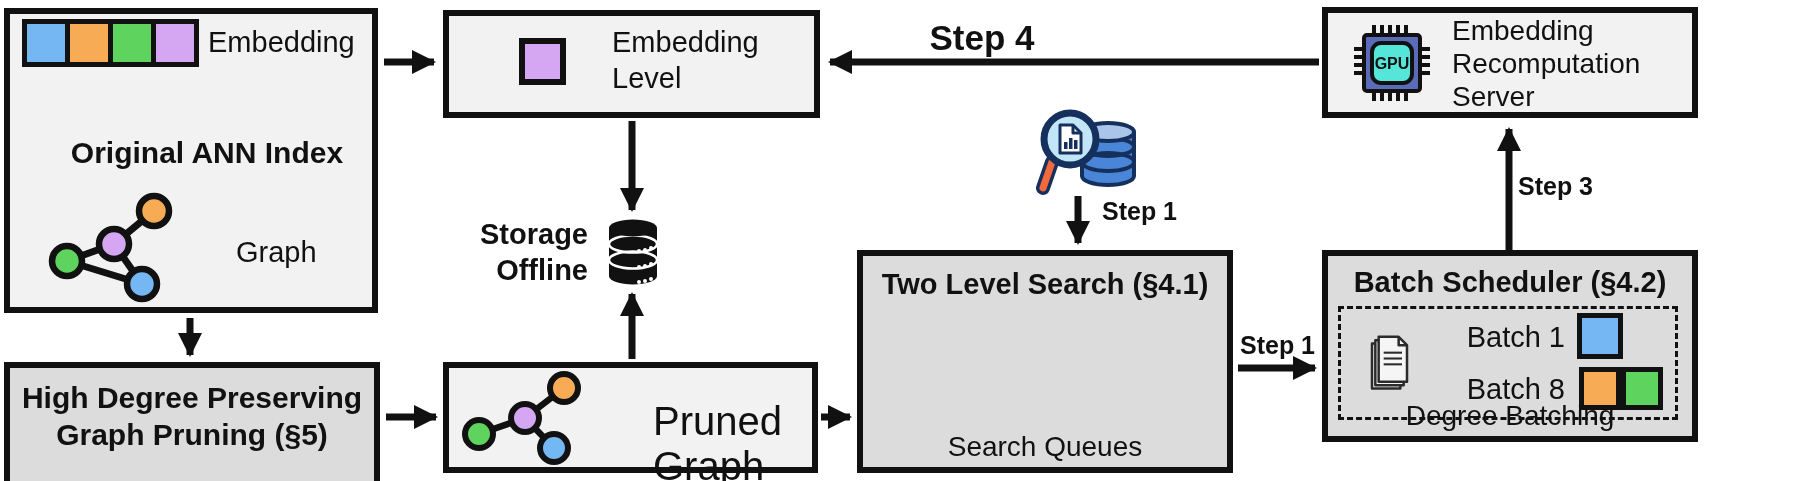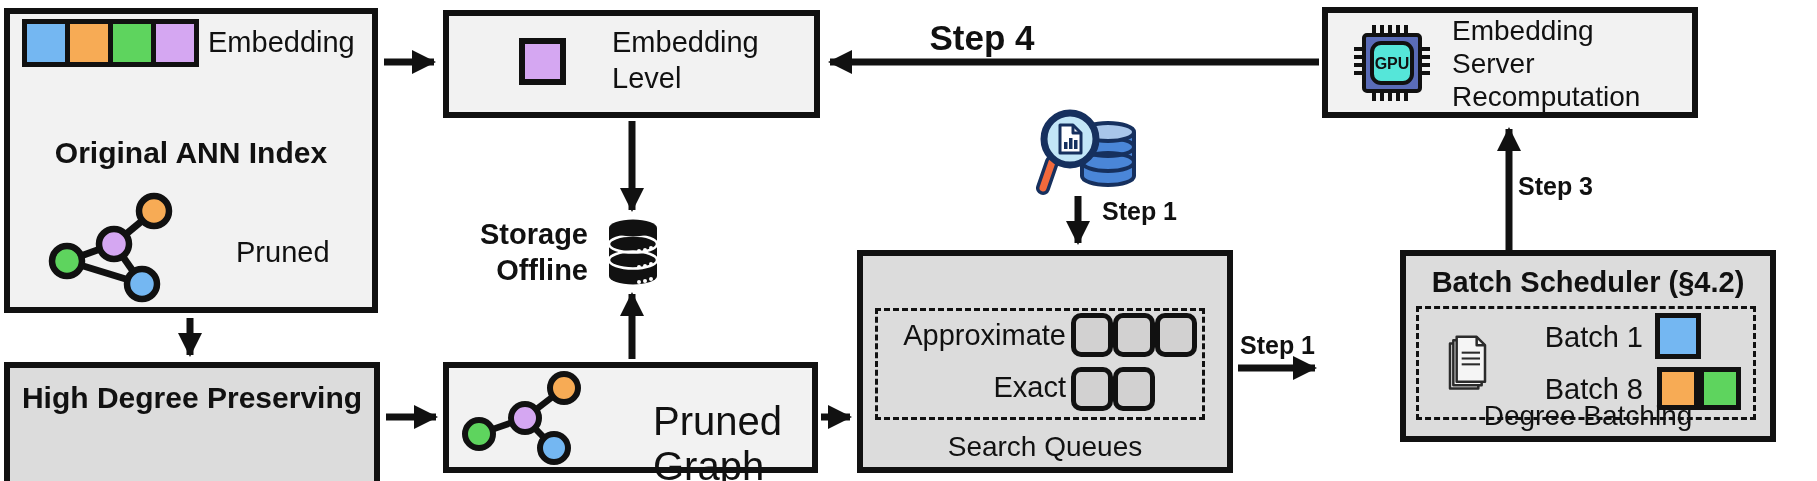--- a/index.html
+++ b/index.html
@@ -12,21 +12,21 @@
   *{margin:0;padding:0;box-sizing:border-box;}
   body{font-family:"Liberation Sans",sans-serif;background:#fff;color:#111;}
   .canvas{position:relative;width:1817px;height:481px;background:#fff;overflow:hidden;}
   .box{position:absolute;border:6px solid var(--outline);}
   .light{background:var(--box-light);}
   .dark{background:var(--box-dark);}
   .abs{position:absolute;}
   .b29{font-size:29px;font-weight:bold;}
   .r29{font-size:29px;}
   .r28{font-size:28px;}
-  .b30{font-size:30px;font-weight:bold;}
+  .b30{font-size:30px;font-weight:bold;margin-left:16px;}
   .r30{font-size:40px;margin-left:42px;}
   .step{position:absolute;font-size:25px;font-weight:bold;}
   .center{left:0;width:100%;text-align:center;}
   .emb-strip{position:absolute;display:flex;gap:5px;background:var(--outline);border:5px solid var(--outline);}
   .emb-sq{width:38px;height:38px;}
   .cache-sq{position:absolute;width:47px;height:47px;border:6px solid var(--outline);background:var(--purple);}
   .dashed{position:absolute;border:3px dashed var(--outline);}
   .qgroup{position:absolute;display:flex;}
   .qsq{width:42px;height:44px;border:5px solid var(--outline);border-radius:10px;background:var(--queue-fill);}
   .bsq{border:5px solid var(--outline);}
@@ -81,21 +81,21 @@
         <line x1="68" y1="58" x2="96" y2="98"></line>
         <line x1="21" y1="75" x2="96" y2="98"></line>
       </g>
       <g style="stroke:var(--outline);stroke-width:6.5">
         <circle cx="108" cy="25" r="15" style="fill:var(--orange)"></circle>
         <circle cx="68" cy="58" r="15" style="fill:var(--purple)"></circle>
         <circle cx="21" cy="75" r="15" style="fill:var(--green)"></circle>
         <circle cx="96" cy="98" r="15" style="fill:var(--blue)"></circle>
       </g>
     </svg>
-    <div class="abs r29" style="left:226px;top:222px">Pruned</div>
+    <div class="abs r29" style="left:226px;top:222px">Graph</div>
   </div>
 
   <div class="box light" style="left:443px;top:10px;width:377px;height:108px">
     <div class="cache-sq" style="left:70px;top:22px"></div>
     <div class="abs lines" style="left:163px;top:8px">
       <div>Embedding</div>
       <div>Level</div>
     </div>
   </div>
 
@@ -163,43 +163,31 @@
           <line x1="68" y1="34" x2="78" y2="34"></line>
           <line x1="68" y1="42" x2="78" y2="42"></line>
           <line x1="68" y1="50" x2="78" y2="50"></line>
       </g>
       <rect x="12" y="12" width="56" height="56" rx="3" style="fill:var(--gpu-body);stroke:var(--outline);stroke-width:4"></rect>
       <rect x="20" y="20" width="40" height="40" rx="9" style="fill:var(--gpu-core);stroke:var(--outline);stroke-width:4"></rect>
       <text x="40" y="46" text-anchor="middle" style="font:bold 16px 'Liberation Sans',sans-serif;fill:var(--outline)">GPU</text>
     </svg>
     <div class="abs r28" style="left:124px;top:1px;line-height:33px">
       <div>Embedding</div>
+      <div>Recomputation</div>
       <div>Server</div>
-      <div>Recomputation</div>
     </div>
   </div>
 
   <div class="box dark" style="left:857px;top:250px;width:376px;height:223px">
-    <div class="dashed" style="left:12px;top:52px;width:330px;height:112px">
-      <div class="rowlabel" style="right:136px;top:8px">Approximate</div>
-      <div class="qgroup" style="left:193px;top:2px">
-        <div class="qsq"></div>
-        <div class="qsq"></div>
-        <div class="qsq"></div>
-      </div>
-      <div class="rowlabel" style="right:136px;top:60px">Exact</div>
-      <div class="qgroup" style="left:193px;top:56px">
-        <div class="qsq"></div>
-        <div class="qsq"></div>
-      </div>
-    </div>
+    <div class="abs b29 center" style="top:12px">Two Level Search (§4.1)</div>
     <div class="footer">Search Queues</div>
   </div>
 
-  <div class="box dark" style="left:1400px;top:250px;width:376px;height:192px">
+  <div class="box dark" style="left:1322px;top:250px;width:376px;height:192px">
     <div class="abs b29 center" style="top:10px">Batch Scheduler (§4.2)</div>
     <div class="dashed" style="left:10px;top:50px;width:340px;height:114px">
       <svg class="abs" style="left:26px;top:20px" width="50" height="64" viewBox="0 0 60 74">
         <g style="fill:#f5f5f5;stroke:#2b2b2b;stroke-width:3;stroke-linejoin:round">
           <path d="M14,8 L38,8 L48,18 L48,62 L14,62 Z" transform="translate(-8,8)"></path>
           <path d="M14,8 L38,8 L48,18 L48,62 L14,62 Z" transform="translate(-4,4)"></path>
           <path d="M14,8 L38,8 L48,18 L48,62 L14,62 Z"></path>
         </g>
         <path d="M38,8 L38,18 L48,18" style="fill:none;stroke:#2b2b2b;stroke-width:3;stroke-linejoin:round"></path>
         <g style="stroke:#2b2b2b;stroke-width:2.5">
@@ -215,20 +203,21 @@
         <div class="bsq" style="width:42px;height:43px;background:var(--orange)"></div>
         <div class="bsq" style="width:42px;height:43px;background:var(--green)"></div>
       </div>
     </div>
     <div class="footer">Degree Batching</div>
   </div>
 
   <div class="box dark" style="left:4px;top:362px;width:376px;height:134px">
     <div class="abs center" style="top:11px;font-size:30px;font-weight:bold;line-height:37px">
       <div>High Degree Preserving</div>
+      <div>Graph Pruning (§5)</div>
     </div>
   </div>
 
   <div class="box light" style="left:443px;top:362px;width:375px;height:111px">
     <svg class="abs" style="left:6px;top:0" width="134" height="99" viewBox="0 0 134 99">
       <g style="stroke:var(--outline);stroke-width:6.5">
         <line x1="24" y1="66" x2="70" y2="50"></line>
         <line x1="70" y1="50" x2="109" y2="20"></line>
         <line x1="70" y1="50" x2="99" y2="80"></line>
       </g>

